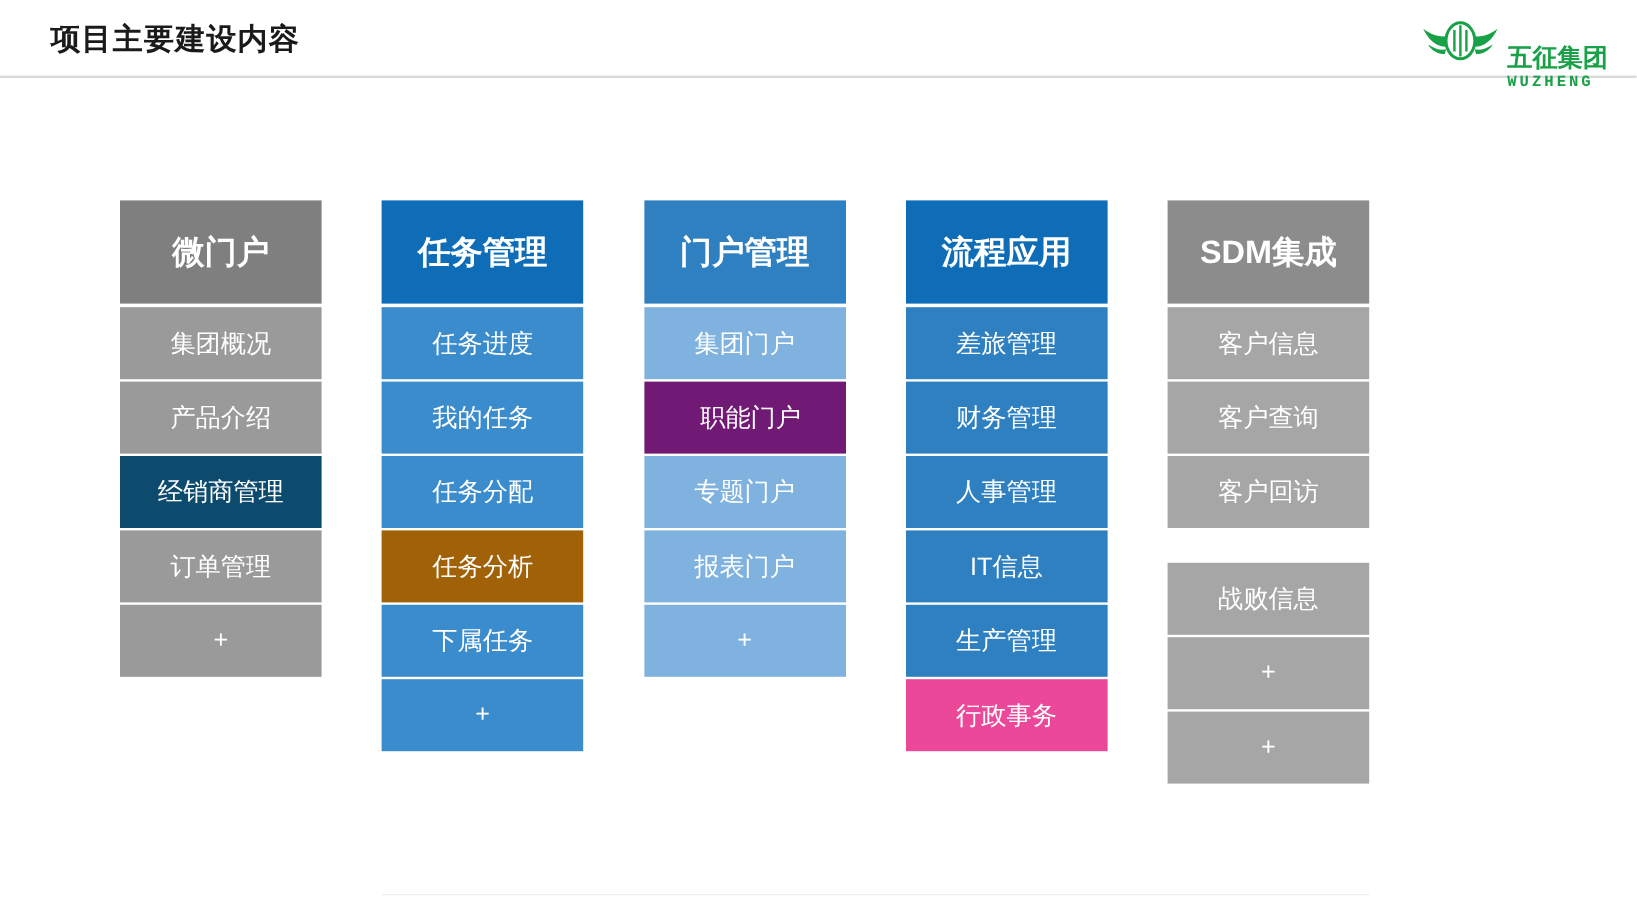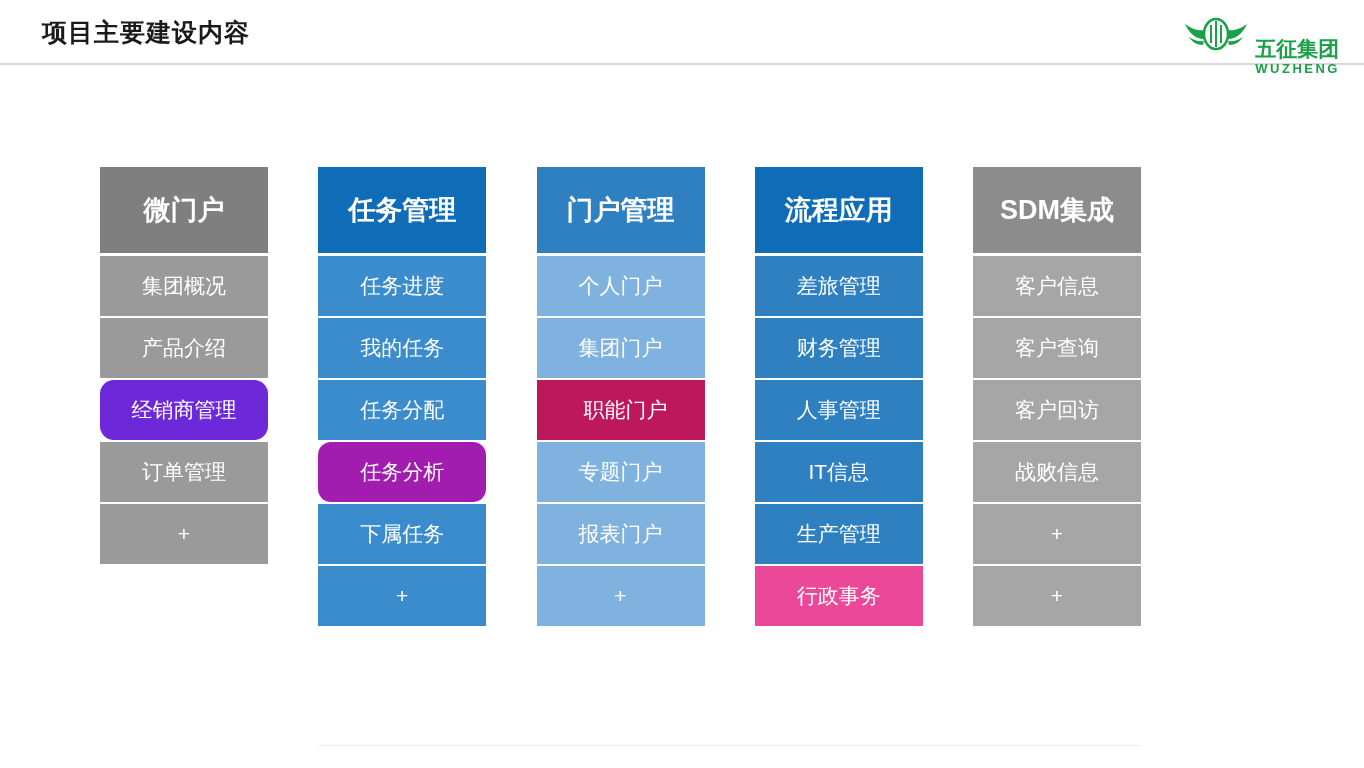--- a/index.html
+++ b/index.html
@@ -37,21 +37,21 @@
     align-items: center;
     gap: 7px;
   }
   .logo-text {
     display: flex;
     flex-direction: column;
     line-height: 1;
     color: #18A146;
   }
   .logo-cn { font-size: 21px; font-weight: bold; margin-top: 48px; }
-  .logo-en { font-size: 13px; font-weight: bold; letter-spacing: 2.5px; margin-top: 3px; }
+  .logo-en { font-size: 13px; font-weight: bold; letter-spacing: 2.5px; margin-top: 3px; font-family: Liberation Mono, monospace; }
 
   
   .columns {
     position: absolute;
     left: 100px;
     top: 167px;
     width: 1041px;
     display: flex;
     justify-content: space-between;
   }
@@ -114,57 +114,56 @@
         <span class="logo-en">WUZHENG</span>
       </div>
     </div>
   </div>
 
   <div class="columns">
       <div class="column">
         <div class="col-header" style="background: rgb(127, 127, 127);">微门户</div>
         <div class="col-item" style="background: rgb(154, 154, 154);">集团概况</div>
         <div class="col-item" style="background: rgb(154, 154, 154);">产品介绍</div>
-        <div class="col-item" style="background: #6d28d9; border-radius: 14px;">经销商管理</div>
+        <div class="col-item" style="background: #0c4a6e;">经销商管理</div>
         <div class="col-item" style="background: rgb(154, 154, 154);">订单管理</div>
         <div class="col-item" style="background: rgb(154, 154, 154);">+</div>
       </div>
       <div class="column">
         <div class="col-header" style="background: rgb(15, 109, 183);">任务管理</div>
         <div class="col-item" style="background: rgb(58, 140, 205);">任务进度</div>
         <div class="col-item" style="background: rgb(58, 140, 205);">我的任务</div>
         <div class="col-item" style="background: rgb(58, 140, 205);">任务分配</div>
-        <div class="col-item" style="background: #a21caf; border-radius: 13px;">任务分析</div>
+        <div class="col-item" style="background: #a16207;">任务分析</div>
         <div class="col-item" style="background: rgb(58, 140, 205);">下属任务</div>
         <div class="col-item" style="background: rgb(58, 140, 205);">+</div>
       </div>
       <div class="column">
         <div class="col-header" style="background: rgb(46, 128, 193);">门户管理</div>
-        <div class="col-item" style="background: rgb(127, 178, 222);">个人门户</div>
         <div class="col-item" style="background: rgb(127, 178, 222);">集团门户</div>
-        <div class="col-item" style="background: #be185d; padding-left: 10px;">职能门户</div>
+        <div class="col-item" style="background: #701a75; padding-left: 10px;">职能门户</div>
         <div class="col-item" style="background: rgb(127, 178, 222);">专题门户</div>
         <div class="col-item" style="background: rgb(127, 178, 222);">报表门户</div>
         <div class="col-item" style="background: rgb(127, 178, 222);">+</div>
       </div>
       <div class="column">
         <div class="col-header" style="background: rgb(15, 109, 183);">流程应用</div>
         <div class="col-item" style="background: rgb(46, 128, 193);">差旅管理</div>
         <div class="col-item" style="background: rgb(46, 128, 193);">财务管理</div>
         <div class="col-item" style="background: rgb(46, 128, 193);">人事管理</div>
         <div class="col-item" style="background: rgb(46, 128, 193);">IT信息</div>
         <div class="col-item" style="background: rgb(46, 128, 193);">生产管理</div>
         <div class="col-item" style="background: #ec4899;">行政事务</div>
       </div>
       <div class="column">
         <div class="col-header" style="background: rgb(140, 140, 140);">SDM集成</div>
         <div class="col-item" style="background: rgb(166, 166, 166);">客户信息</div>
         <div class="col-item" style="background: rgb(166, 166, 166);">客户查询</div>
         <div class="col-item" style="background: rgb(166, 166, 166);">客户回访</div>
-        <div class="col-item" style="background: rgb(166, 166, 166);">战败信息</div>
+        <div class="col-item" style="background: rgb(166, 166, 166); margin-top: 27px;">战败信息</div>
         <div class="col-item" style="background: rgb(166, 166, 166);">+</div>
         <div class="col-item" style="background: rgb(166, 166, 166);">+</div>
       </div>
     </div>
 
   <div class="footer-line"></div>
 
 </div>
 
 </body></html>

